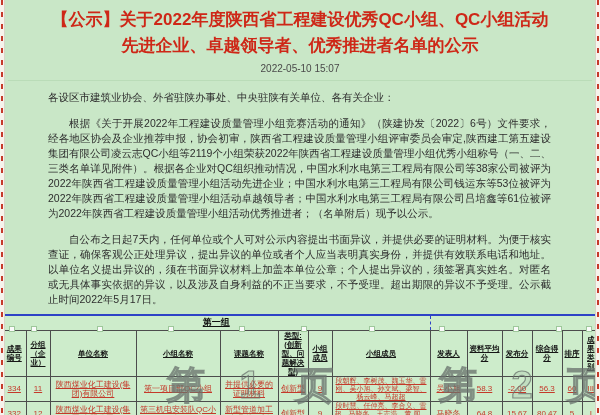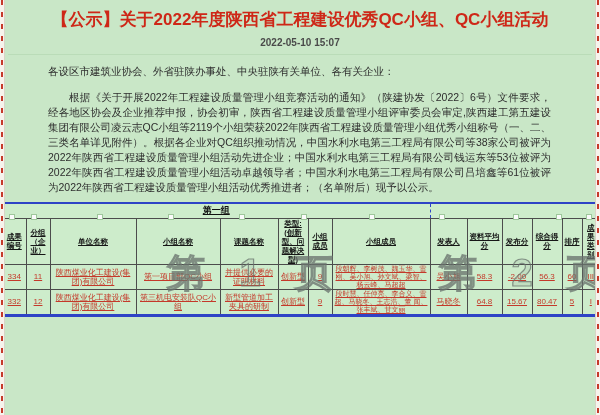--- a/index.html
+++ b/index.html
@@ -14,21 +14,21 @@
   .edge { position:absolute; top:0; bottom:0; width:5px; background:#f6f3ec; z-index:5; }
   .edge-left { left:0; border-right:1px solid #d9d3c6; }
   .edge-right { right:0; border-left:1px solid #d9d3c6; }
   .edge .dash {
     position:absolute; top:0; bottom:0; width:2px; left:1px;
     background:repeating-linear-gradient(180deg,#c63a2a 0 5px, transparent 5px 12px);
   }
   
   .header { padding-top:7px; text-align:center; position:relative; z-index:1; }
   .title { color:#ce2717; font-size:17px; font-weight:bold; line-height:26px; padding:0 24px; }
-  .meta { margin-top:4px; font-size:10px; color:#4a4a4a; display:flex; justify-content:center; align-items:center; gap:18px;font-weight:bold; }
+  .meta { margin-top:4px; font-size:10px; color:#4a4a4a; display:flex; justify-content:center; align-items:center; gap:18px; }
   .meta .icon-grid { display:inline-grid; grid-template-columns:4px 4px; grid-gap:1px; margin-left:2px; vertical-align:middle; }
   .meta .icon-grid i { width:4px; height:4px; background:#4a4a4a; display:block; }
   .sep-line { border:none; border-top:1px solid #badcb8; margin:6px 8px 0 8px; }
   
   .article { margin:9px 49px 0 48px; font-size:10.5px; line-height:15px; color:#2e2e2e; text-align:justify; }
   .article p.indent { text-indent:2em; margin-top:11px; }
   
   .table-wrap { position:relative; margin:7px 1px 0 1px; }
   table { width:598px; table-layout:fixed; border-collapse:collapse;
           border:2px solid #2e43c6; border-bottom:3px solid #2e43c6; background:#cdeccb; }
@@ -53,30 +53,32 @@
 <div class="edge edge-left">
     <div class="dash"></div>
   </div>
 <div class="edge edge-right">
     <div class="dash"></div>
   </div>
 
 <div class="header">
   <div class="title">
     <div>【公示】关于2022年度陕西省工程建设优秀QC小组、QC小组活动</div>
+    <div>先进企业、卓越领导者、优秀推进者名单的公示</div>
   </div>
   <div class="meta">
     <span>2022-05-10 15:07</span>
   </div>
   <hr class="sep-line">
 </div>
 
 <div class="article">
   <p>各设区市建筑业协会、外省驻陕办事处、中央驻陕有关单位、各有关企业：</p>
   <p class="indent">根据《关于开展2022年工程建设质量管理小组竞赛活动的通知》（陕建协发〔2022〕6号）文件要求，经各地区协会及企业推荐申报，协会初审，陕西省工程建设质量管理小组评审委员会审定,陕西建工第五建设集团有限公司凌云志QC小组等2119个小组荣获2022年陕西省工程建设质量管理小组优秀小组称号（一、二、三类名单详见附件）。根据各企业对QC组织推动情况，中国水利水电第三工程局有限公司等38家公司被评为2022年陕西省工程建设质量管理小组活动先进企业；中国水利水电第三工程局有限公司钱运东等53位被评为2022年陕西省工程建设质量管理小组活动卓越领导者；中国水利水电第三工程局有限公司吕培鑫等61位被评为2022年陕西省工程建设质量管理小组活动优秀推进者；（名单附后）现予以公示。</p>
+  <p class="indent">自公布之日起7天内，任何单位或个人可对公示内容提出书面异议，并提供必要的证明材料。为便于核实查证，确保客观公正处理异议，提出异议的单位或者个人应当表明真实身份，并提供有效联系电话和地址。以单位名义提出异议的，须在书面异议材料上加盖本单位公章；个人提出异议的，须签署真实姓名。对匿名或无具体事实依据的异议，以及涉及自身利益的不正当要求，不予受理。超出期限的异议不予受理。公示截止时间2022年5月17日。</p>
 </div>
 
 <div class="table-wrap">
   <div class="wm wm1">第 1 页</div>
   <div class="wm wm2">第 2 页</div>
 
   <div class="sq" style="left:8px"></div>
   <div class="sq" style="left:30px"></div>
   <div class="sq" style="left:96px"></div>
   <div class="sq" style="left:167px"></div>

